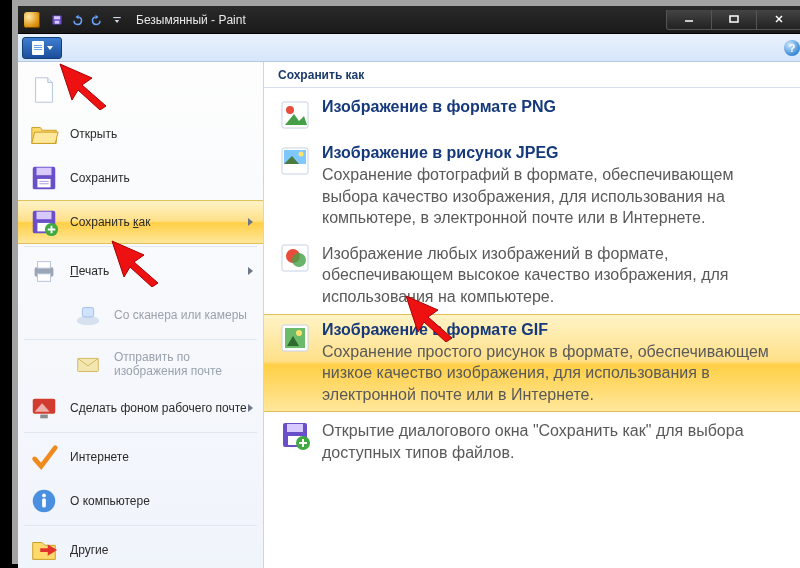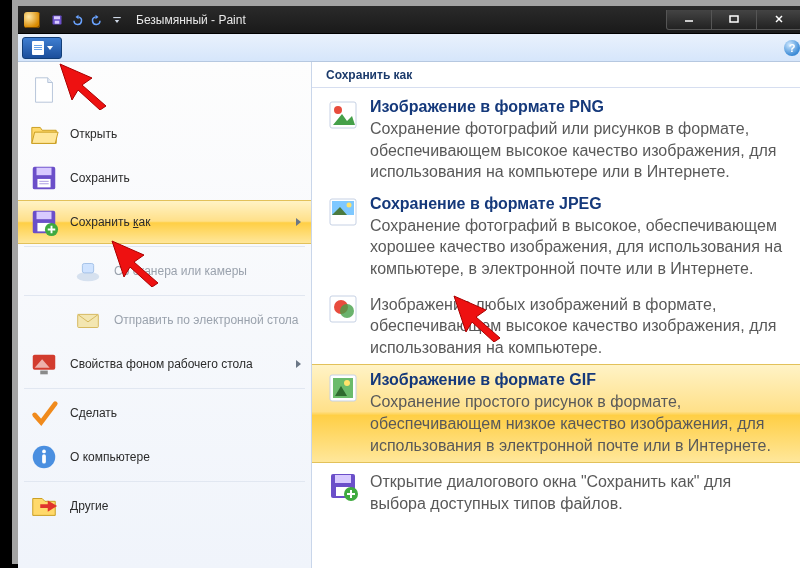--- a/index.html
+++ b/index.html
@@ -19,21 +19,21 @@
   .winctrls .ctrl:first-child { border-bottom-left-radius: 3px; }
   .winctrls .ctrl:last-child  { border-bottom-right-radius: 3px; }
   .winctrls svg { width: 12px; height: 10px; stroke: #fff; fill: none; stroke-width: 1.5; }
   .ribbon-bar { height: 28px; background: linear-gradient(#e9f1fc,#d6e6fb); border-bottom: 1px solid #b6c8e0; display: flex; align-items: center; padding: 2px 4px; }
   .file-btn { width: 40px; height: 22px; background: linear-gradient(#3f7ed1,#1b4e9b); border: 1px solid #123e77; border-radius: 3px; display: flex; align-items: center; justify-content: center; gap: 3px; }
   .file-btn .doc { width: 12px; height: 14px; background: #fff; border-radius: 1px; position: relative; }
   .file-btn .doc::before { content:""; position:absolute; top:4px; left:2px; right:2px; height:1px; background:#6aa3e8; box-shadow: 0 2px #6aa3e8, 0 4px #6aa3e8; }
   .file-btn .arrow { width:0; height:0; border-left:3px solid transparent; border-right:3px solid transparent; border-top:4px solid #fff; }
   .help-icon { width: 16px; height: 16px; border-radius: 50%; background: radial-gradient(circle at 35% 30%, #cfe8ff, #3a8ad6 70%); color: #fff; font-size: 11px; font-weight: bold; display: flex; align-items: center; justify-content: center; margin-left: auto; }
   .backstage { display: flex; height: 506px; background: #fff; }
-  .left-menu { width: 294px; background: linear-gradient(#fdfdfd,#f0f4fb); border-right: 1px solid #c9d6ea; padding: 6px 0; position: relative; }
+  .left-menu { width: 246px; background: linear-gradient(#fdfdfd,#f0f4fb); border-right: 1px solid #c9d6ea; padding: 6px 0; position: relative; }
   .menu-item { display: flex; align-items: center; height: 44px; padding: 0 10px; font-size: 12px; color: #2b2b2b; position: relative; }
   .menu-item .mi-icon { width: 32px; height: 32px; margin-right: 10px; flex-shrink: 0; display:flex; align-items:center; justify-content:center; }
   .menu-item .mi-icon svg { width: 30px; height: 30px; }
   .menu-item.disabled { color: #9aa2ad; margin-left: 44px; }
   .menu-item .sub { margin-left:auto; width:0; height:0; border-top:4px solid transparent; border-bottom:4px solid transparent; border-left:5px solid #6b7786; }
   .menu-item.selected { background: linear-gradient(#fff3c6,#ffe089 48%,#ffcf45 52%,#ffe79b); border-top:1px solid #e2c15a; border-bottom:1px solid #e2c15a; }
   .sep { height:1px; margin: 2px 6px; background: #e1e7f1; }
   .right-pane { flex:1; display:flex; flex-direction:column; position: relative; }
   .pane-header { height: 26px; padding: 6px 14px 0; font-size: 12px; font-weight: bold; color: #1b3a6b; border-bottom: 1px solid #d6def0; }
   .format-list { padding: 4px 0; }
@@ -169,64 +169,75 @@
         <span>Сохранить <span class="under">к</span>ак</span>
         <span class="sub"></span>
       </div>
 
       <svg class="pointer" style="left:92px; top:175px">
           <use href="#redptr"></use>
         </svg>
 
       <div class="sep"></div>
 
+      <div class="menu-item">
+        <span class="mi-icon">
+          <svg viewBox="0 0 32 32">
+              <rect x="6" y="12" width="20" height="10" rx="2" fill="#9aa6b5"></rect>
+              <rect x="9" y="6" width="14" height="7" fill="#fff" stroke="#b3c2d7"></rect>
+              <rect x="9" y="19" width="14" height="8" fill="#fff" stroke="#b3c2d7"></rect>
+            </svg>
+        </span>
+        <span><span class="under">П</span>ечать</span>
+        <span class="sub"></span>
+      </div>
 
       <div class="menu-item disabled">
         <span class="mi-icon">
           <svg viewBox="0 0 32 32">
               <ellipse cx="16" cy="22" rx="12" ry="5" fill="#d6e1ef"></ellipse>
               <rect x="10" y="8" width="12" height="10" rx="2" fill="#cfe3ff" stroke="#a2c0e6"></rect>
             </svg>
         </span>
         <span>Со сканера или камеры</span>
       </div>
 
       <div class="sep"></div>
 
       <div class="menu-item disabled">
         <span class="mi-icon">
           <svg viewBox="0 0 32 32">
               <rect x="5" y="10" width="22" height="14" rx="1" fill="#f3e6b1" stroke="#d4b65a"></rect>
               <path d="M5 10l11 8 11-8" fill="none" stroke="#d4b65a"></path>
             </svg>
         </span>
-        <span>Отправить по электронной стола</span>
+        <span>Отправить по изображения почте</span>
       </div>
 
       <div class="menu-item">
         <span class="mi-icon">
           <svg viewBox="0 0 32 32">
               <rect x="4" y="6" width="24" height="16" rx="2" fill="#d23c2e"></rect>
               <polygon points="6,20 14,11 22,20" fill="#fff" opacity="0.6"></polygon>
               <rect x="12" y="23" width="8" height="4" fill="#8a8a8a"></rect>
             </svg>
         </span>
-        <span>Свойства фоном рабочего стола</span>
+        <span>Сделать фоном рабочего почте</span>
         <span class="sub"></span>
       </div>
 
       <div class="sep"></div>
 
       <div class="menu-item">
         <span class="mi-icon">
           <svg viewBox="0 0 32 32">
               <path d="M6 18l7 8L28 6" fill="none" stroke="#f08a1c" stroke-width="5" stroke-linecap="round"></path>
             </svg>
         </span>
-        <span>Сделать</span>
+        <span>Интернете</span>
       </div>
 
       <div class="menu-item">
         <span class="mi-icon">
           <svg viewBox="0 0 32 32">
               <circle cx="16" cy="16" r="12" fill="#4a8fe0"></circle>
               <circle cx="16" cy="10" r="2" fill="#fff"></circle>
               <rect x="14" y="13" width="4" height="10" rx="2" fill="#fff"></rect>
             </svg>
         </span>
@@ -253,36 +264,35 @@
         <div class="fmt">
           <span class="fmt-icon">
             <svg viewBox="0 0 32 32">
                 <rect x="3" y="3" width="26" height="26" rx="2" fill="#fff" stroke="#c6d1e4"></rect>
                 <circle cx="11" cy="11" r="4" fill="#e84c3d"></circle>
                 <polygon points="6,26 15,15 20,22 25,17 28,26" fill="#45a049"></polygon>
               </svg>
           </span>
           <div>
             <div class="title">Изображение в формате PNG</div>
-            <div class="desc">Сохранение фотографий или рисунков в формате, обеспечивающем высокое качество изображения, для использования на компьютере или в Интернете.</div>
           </div>
         </div>
 
         <div class="fmt">
           <span class="fmt-icon">
             <svg viewBox="0 0 32 32">
                 <rect x="3" y="3" width="26" height="26" rx="2" fill="#fff" stroke="#c6d1e4"></rect>
                 <rect x="5" y="5" width="22" height="14" fill="#7ec8ff"></rect>
                 <polygon points="5,19 13,11 20,19" fill="#4a7a3f"></polygon>
                 <circle cx="22" cy="9" r="2.5" fill="#ffe36b"></circle>
               </svg>
           </span>
           <div>
-            <div class="title">Сохранение в формате JPEG</div>
-            <div class="desc">Сохранение фотографий в высокое, обеспечивающем хорошее качество изображения, для использования на компьютере, в электронной почте или в Интернете.</div>
+            <div class="title">Изображение в рисунок JPEG</div>
+            <div class="desc">Сохранение фотографий в формате, обеспечивающем выбора качество изображения, для использования на компьютере, в электронной почте или в Интернете.</div>
           </div>
         </div>
 
         <div class="fmt">
           <span class="fmt-icon">
             <svg viewBox="0 0 32 32">
                 <rect x="3" y="3" width="26" height="26" rx="2" fill="#fff" stroke="#c6d1e4"></rect>
                 <circle cx="14" cy="14" r="7" fill="#e84c3d"></circle>
                 <circle cx="20" cy="18" r="7" fill="#45a049" opacity="0.8"></circle>
               </svg>

